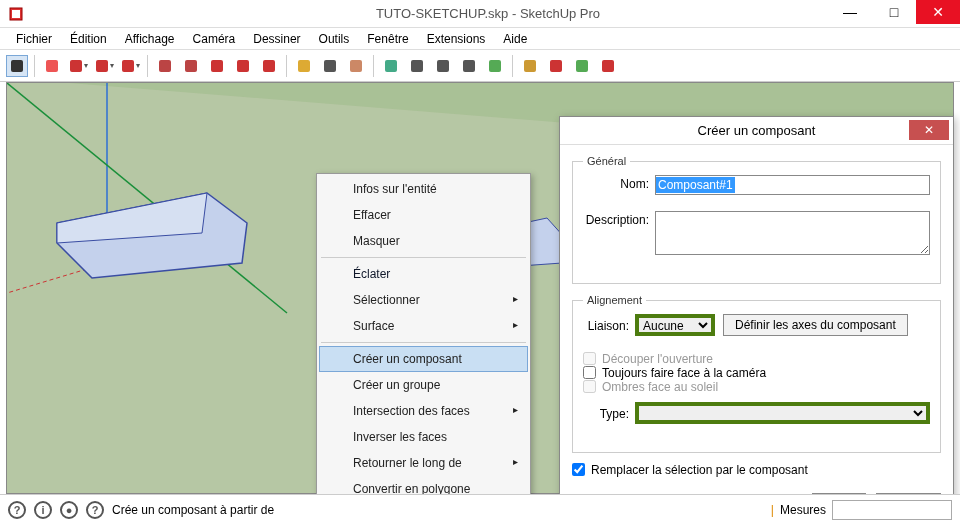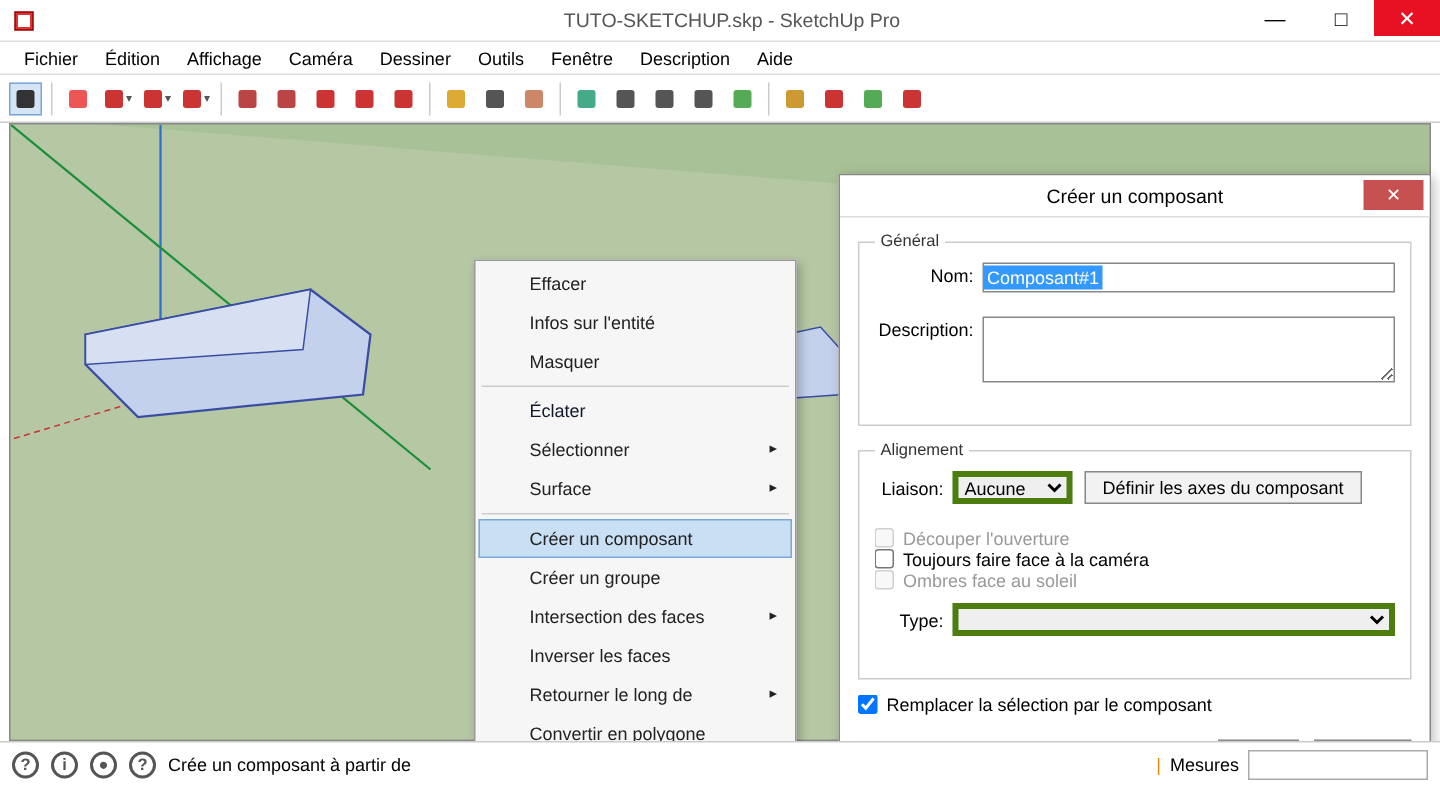--- a/index.html
+++ b/index.html
@@ -74,21 +74,21 @@
 </div>
 
 <div class="menubar" id="menubar">
     <span>Fichier</span>
     <span>Édition</span>
     <span>Affichage</span>
     <span>Caméra</span>
     <span>Dessiner</span>
     <span>Outils</span>
     <span>Fenêtre</span>
-    <span>Description</span>
+    <span>Extensions</span>
     <span>Aide</span>
   </div>
 
 <div class="toolbar" id="toolbar">
     <div class="tool-btn selected">
       <svg width="16" height="16">
         <rect x="2" y="2" width="12" height="12" fill="#333" rx="2"></rect>
       </svg>
     </div>
     <div class="tool-sep"></div>
@@ -216,22 +216,22 @@
   <svg class="shape" viewBox="0 0 210 100">
     <polygon points="10,40 160,10 200,40 195,80 45,95 10,60" fill="#c4d1ec" stroke="#3a4da3" stroke-width="1.5"></polygon>
     <polygon points="10,40 160,10 155,50 10,60" fill="#d6e0f2" stroke="#3a4da3"></polygon>
   </svg>
   <svg class="shape2" viewBox="0 0 90 60">
     <polygon points="0,20 70,5 88,25 85,50 15,55 0,35" fill="#c4d1ec" stroke="#3a4da3"></polygon>
   </svg>
 </div>
 
 <div class="context-menu" id="ctx">
+    <div class="item">Infos sur l'entité</div>
     <div class="item">Effacer</div>
-    <div class="item">Infos sur l'entité</div>
     <div class="item">Masquer</div>
     <hr>
     <div class="item disabled">Éclater</div>
     <div class="item">Sélectionner<span class="arrow">▸</span></div>
     <div class="item">Surface<span class="arrow">▸</span></div>
     <hr>
     <div class="item highlighted">Créer un composant</div>
     <div class="item">Créer un groupe</div>
     <div class="item">Intersection des faces<span class="arrow">▸</span></div>
     <div class="item">Inverser les faces</div>

